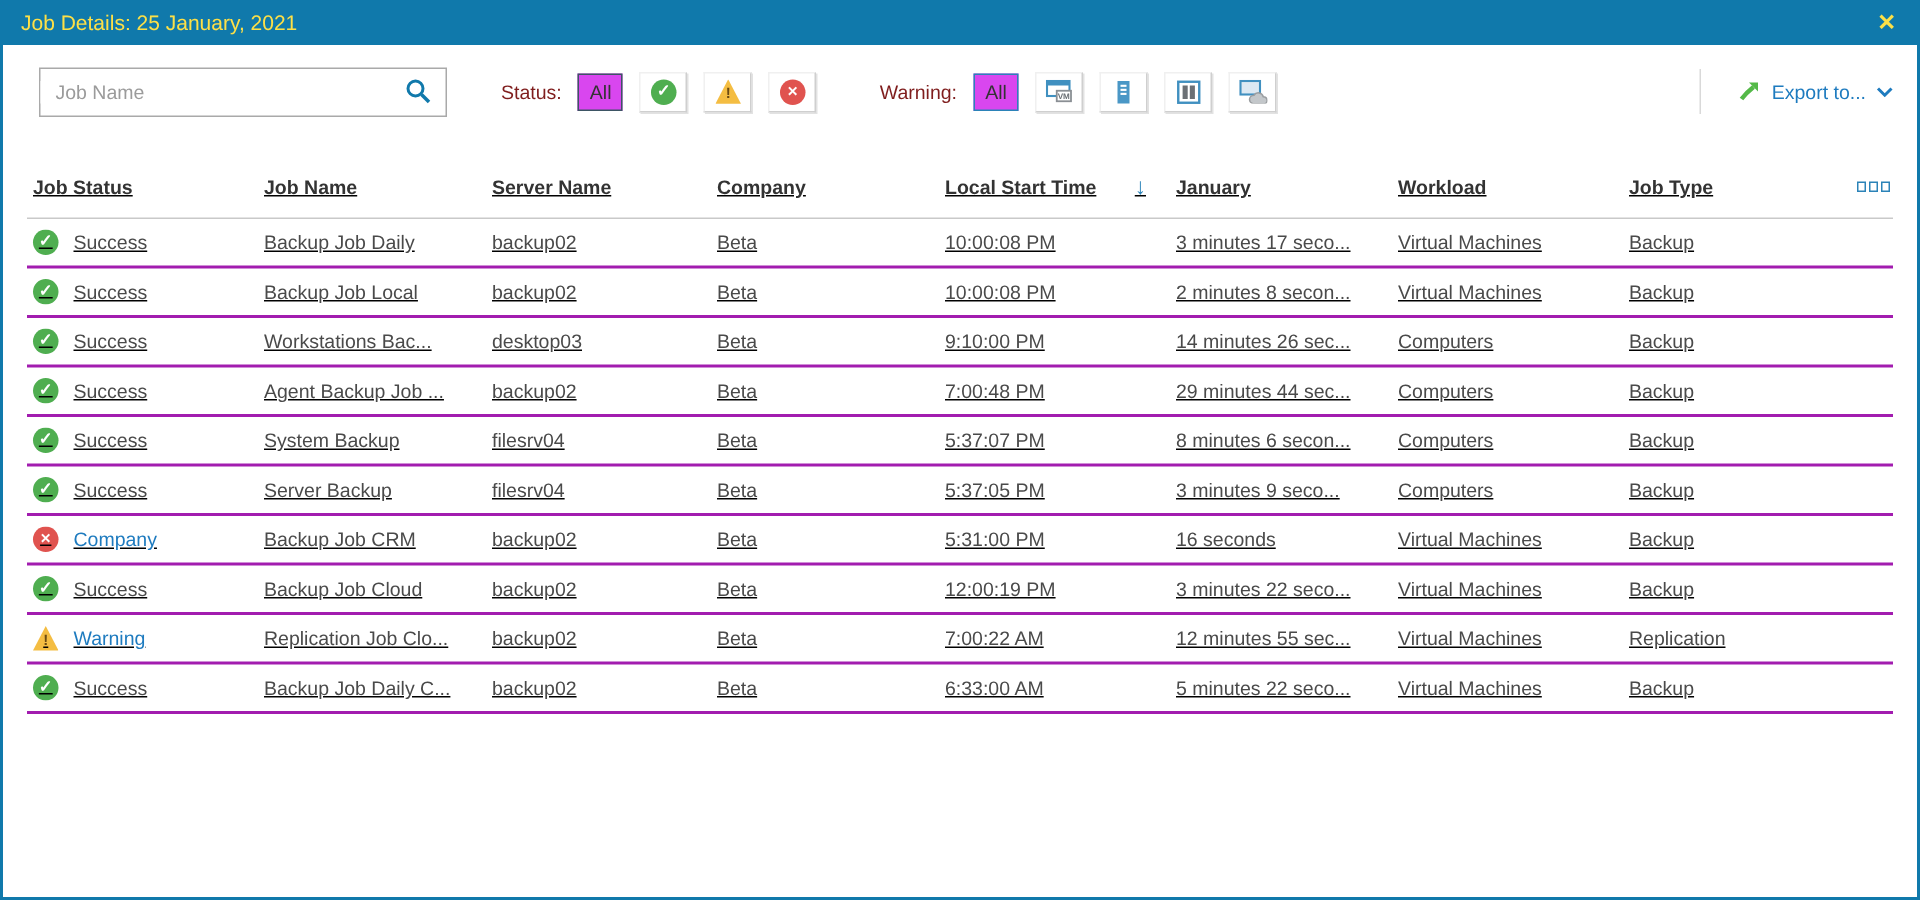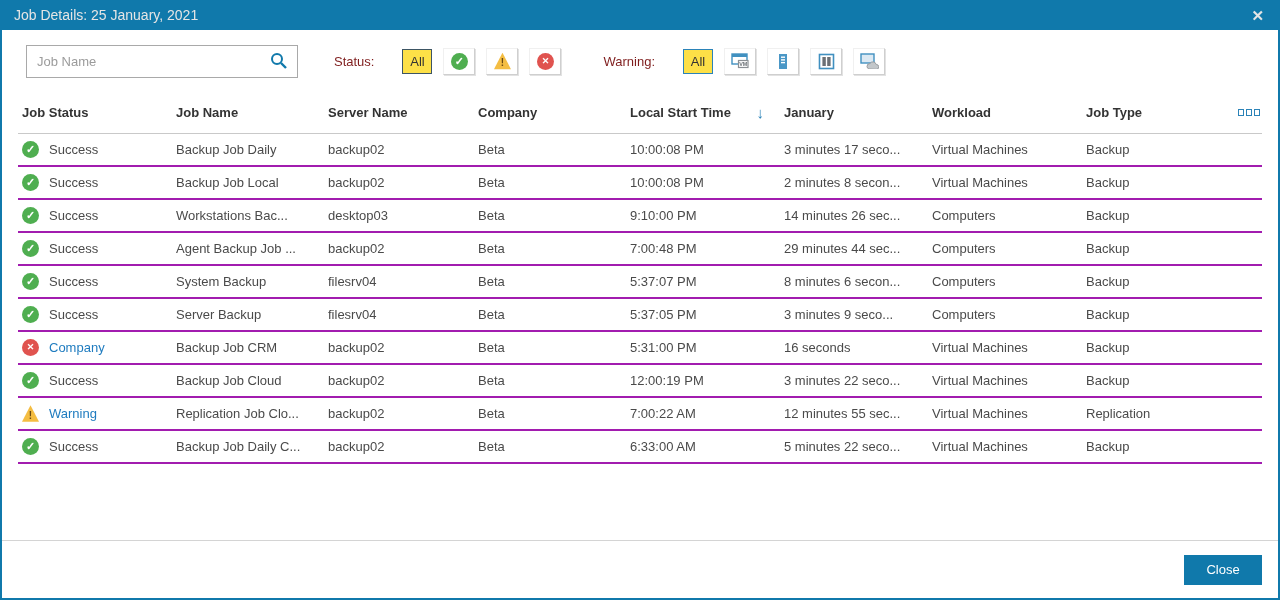--- a/index.html
+++ b/index.html
@@ -4,21 +4,21 @@
 <style>
   * { box-sizing: border-box; margin: 0; padding: 0; }
   body { font-family: "Liberation Sans", sans-serif; background: #fff; }
   .window {
     width: 1280px; height: 600px;
     border: 2px solid #1079ab; border-top: none;
     display: flex; flex-direction: column; background: #fff;
   }
   
   .titlebar {
-    height: 30px; background: #1079ab; color: #e5e5e5; flex: none;
+    height: 30px; background: #1079ab; color: #fde047; flex: none;
     display: flex; align-items: center; padding: 0 14px 0 12px;
     font-size: 14px;
   }
   .titlebar .close-x {
     margin-left: auto; font-size: 15px; font-weight: 700; cursor: pointer; line-height: 1;
   }
   
   .toolbar {
     height: 62px; flex: none; display: flex; align-items: center;
     padding: 0 16px 0 24px; background: #fff;
@@ -30,22 +30,22 @@
   .searchbox input {
     flex: 1; border: none; outline: none; font: 13px "Liberation Sans", sans-serif;
     padding: 0 8px 0 10px; color: #444;
   }
   .searchbox input::placeholder { color: #9b9b9b; }
   .searchbox .sbtn { width: 36px; height: 100%; display: flex; align-items: center; justify-content: center; cursor: pointer; background: none; border: none; }
   .tlabel { font-size: 13px; color: #7f1d1d; }
   .lab-status { margin-left: 36px; }
   .lab-workload { margin-left: 42px; }
   .allbtn {
-    margin-left: 28px; min-width: 30px; height: 25px; padding: 0 5px;
-    background: #fde047; font-size: 13px; color: #333; cursor: pointer;
+    margin-left: 11px; min-width: 30px; height: 25px; padding: 0 5px;
+    background: #d946ef; font-size: 13px; color: #333; cursor: pointer;
     display: inline-flex; align-items: center; justify-content: center;
   }
   .allbtn.status-all { border: 1px solid #3d5564; }
   .allbtn.workload-all { border: 1px solid #2b83b8; }
   .icbtn {
     margin-left: 11px; width: 32px; height: 27px; background: #fff; cursor: pointer;
     border: 1px solid #f0f0f0; border-right-color: #cfcfcf; border-bottom-color: #cfcfcf;
     box-shadow: 1px 1px 0 #e2e2e2;
     display: inline-flex; align-items: center; justify-content: center;
   }
@@ -62,21 +62,21 @@
   .sic.warning {
     border-radius: 0; background: #f4bd42; color: #6b4a12;
     clip-path: polygon(50% 2%, 100% 98%, 0 98%);
   }
   .sic.warning::before { content: "!"; font-size: 10px; margin-top: 4px; }
   
   .export { margin-left: auto; display: flex; align-items: center; }
   .vdiv { width: 1px; height: 30px; background: #d9d9d9; margin-right: 24px; }
   .export-label { color: #1e7bbf; font-size: 13px; margin: 0 7px 0 7px; cursor: pointer; }
   
-  .table { margin: 0 16px; }
+  .table { margin: 12px 16px; text-decoration: underline; }
   .thead, .tr {
     display: grid;
     grid-template-columns: 154px 152px 150px 152px 154px 148px 154px 144px 1fr;
     align-items: center;
   }
   .thead {
     height: 42px; border-bottom: 1px solid #c9c9c9;
     font-weight: 700; font-size: 13px; color: #333;
   }
   .th { padding-left: 4px; cursor: pointer; display: flex; align-items: center; }
@@ -155,20 +155,31 @@
         <rect x="9.2" y="4" width="3.4" height="9" fill="#6b7075"></rect>
       </svg>
     </button>
     <button class="icbtn">
       <svg width="19" height="16" viewBox="0 0 19 16">
         <rect x="1" y="1" width="13" height="9" fill="#dce9f3" stroke="#4090c0" stroke-width="1.4"></rect>
         <path d="M7 13.5 a3 3 0 0 1 3-3 a3.4 3.4 0 0 1 6.2 1 a2.4 2.4 0 0 1 0.3 4.8 L9 16 a2.7 2.7 0 0 1-2-2.5 Z" fill="#c3c7ca" stroke="#9a9da0" stroke-width="1"></path>
       </svg>
     </button>
 
+    <div class="export">
+      <div class="vdiv"></div>
+      <svg width="16" height="16" viewBox="0 0 16 16">
+        <polygon points="8,2 14,2 14,8" fill="#54b948"></polygon>
+        <path d="M3 13 Q6 9 11 5" fill="none" stroke="#54b948" stroke-width="3"></path>
+      </svg>
+      <span class="export-label">Export to...</span>
+      <svg width="11" height="7" viewBox="0 0 11 7">
+        <polyline points="1,1 5.5,5.5 10,1" fill="none" stroke="#1e7bbf" stroke-width="2"></polyline>
+      </svg>
+    </div>
   </div>
 
   <div class="table">
     <div class="thead">
       <div class="th">Job Status</div>
       <div class="th">Job Name</div>
       <div class="th">Server Name</div>
       <div class="th">Company</div>
       <div class="th">
         <span>Local Start Time</span>
@@ -328,17 +339,14 @@
       <div class="td">backup02</div>
       <div class="td">Beta</div>
       <div class="td">6:33:00 AM</div>
       <div class="td">5 minutes 22 seco...</div>
       <div class="td">Virtual Machines</div>
       <div class="td">Backup</div>
       <div class="td"></div>
     </div>
   </div>
 
-  <div class="footer">
-    <button class="close-btn">Close</button>
-  </div>
 
 </div>
 
 </body></html>

